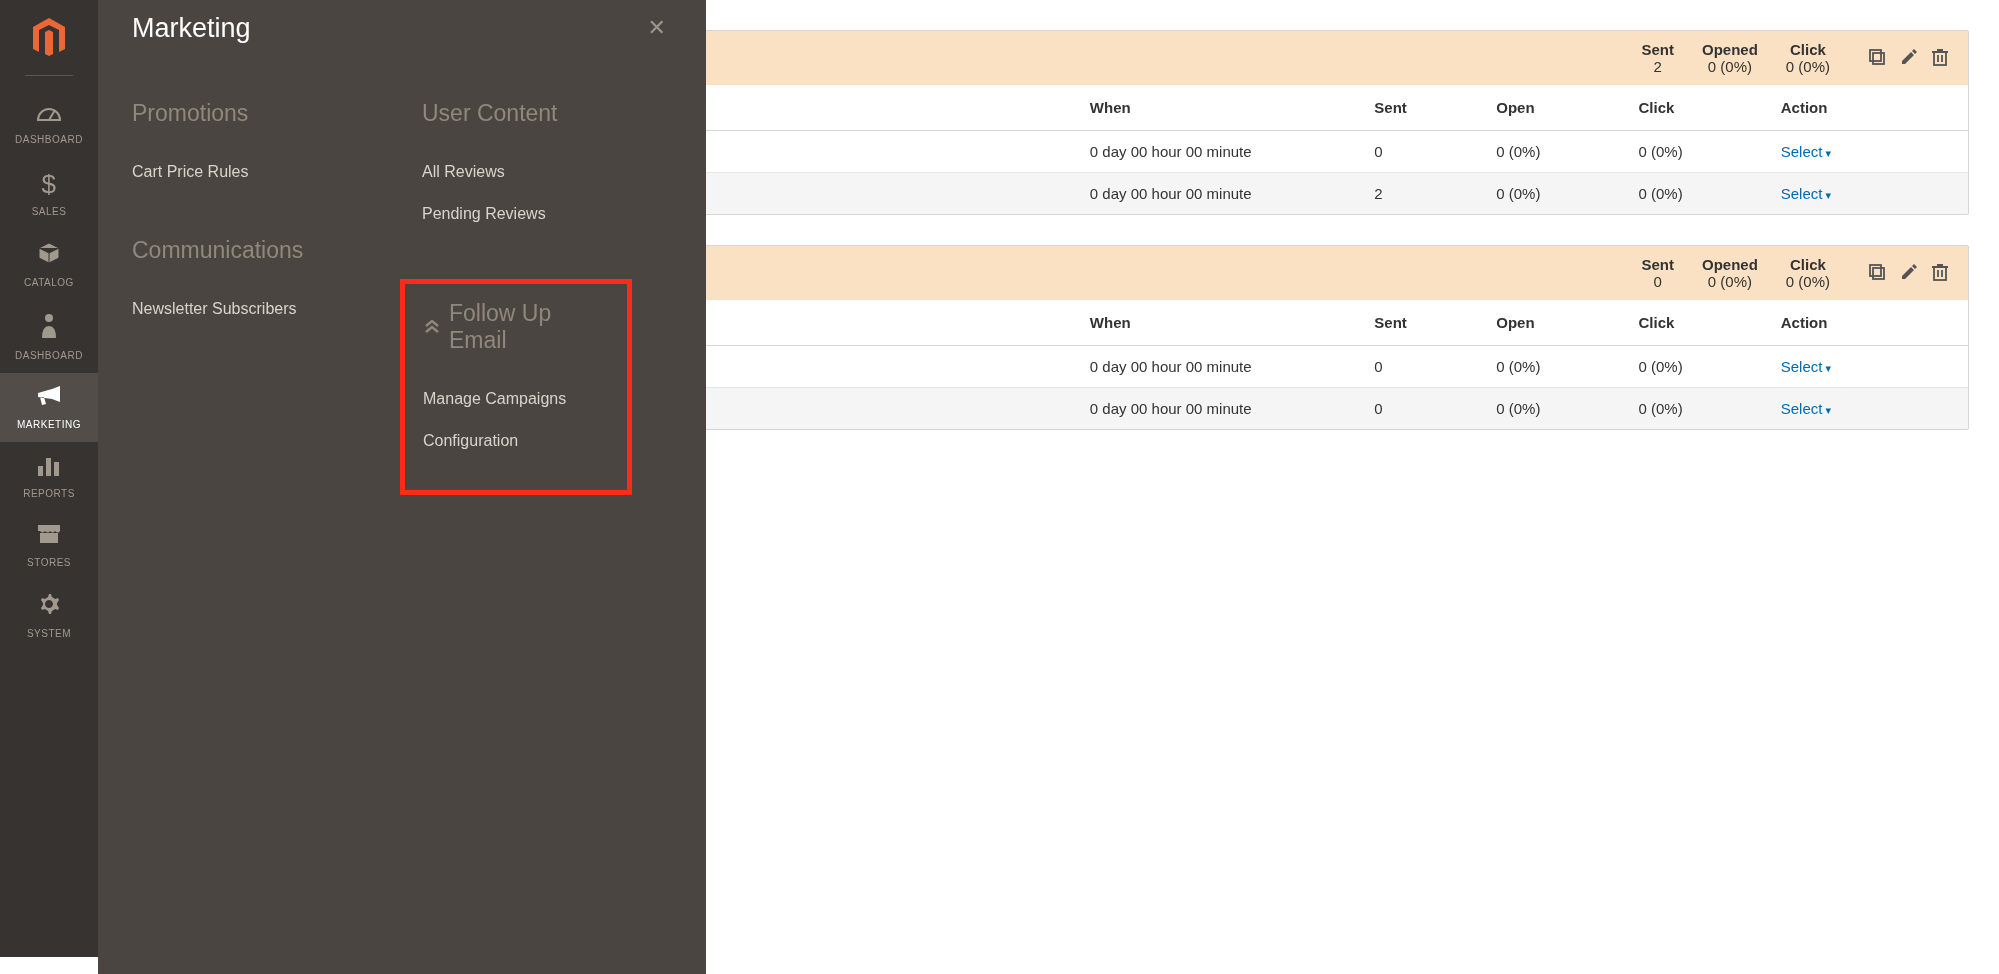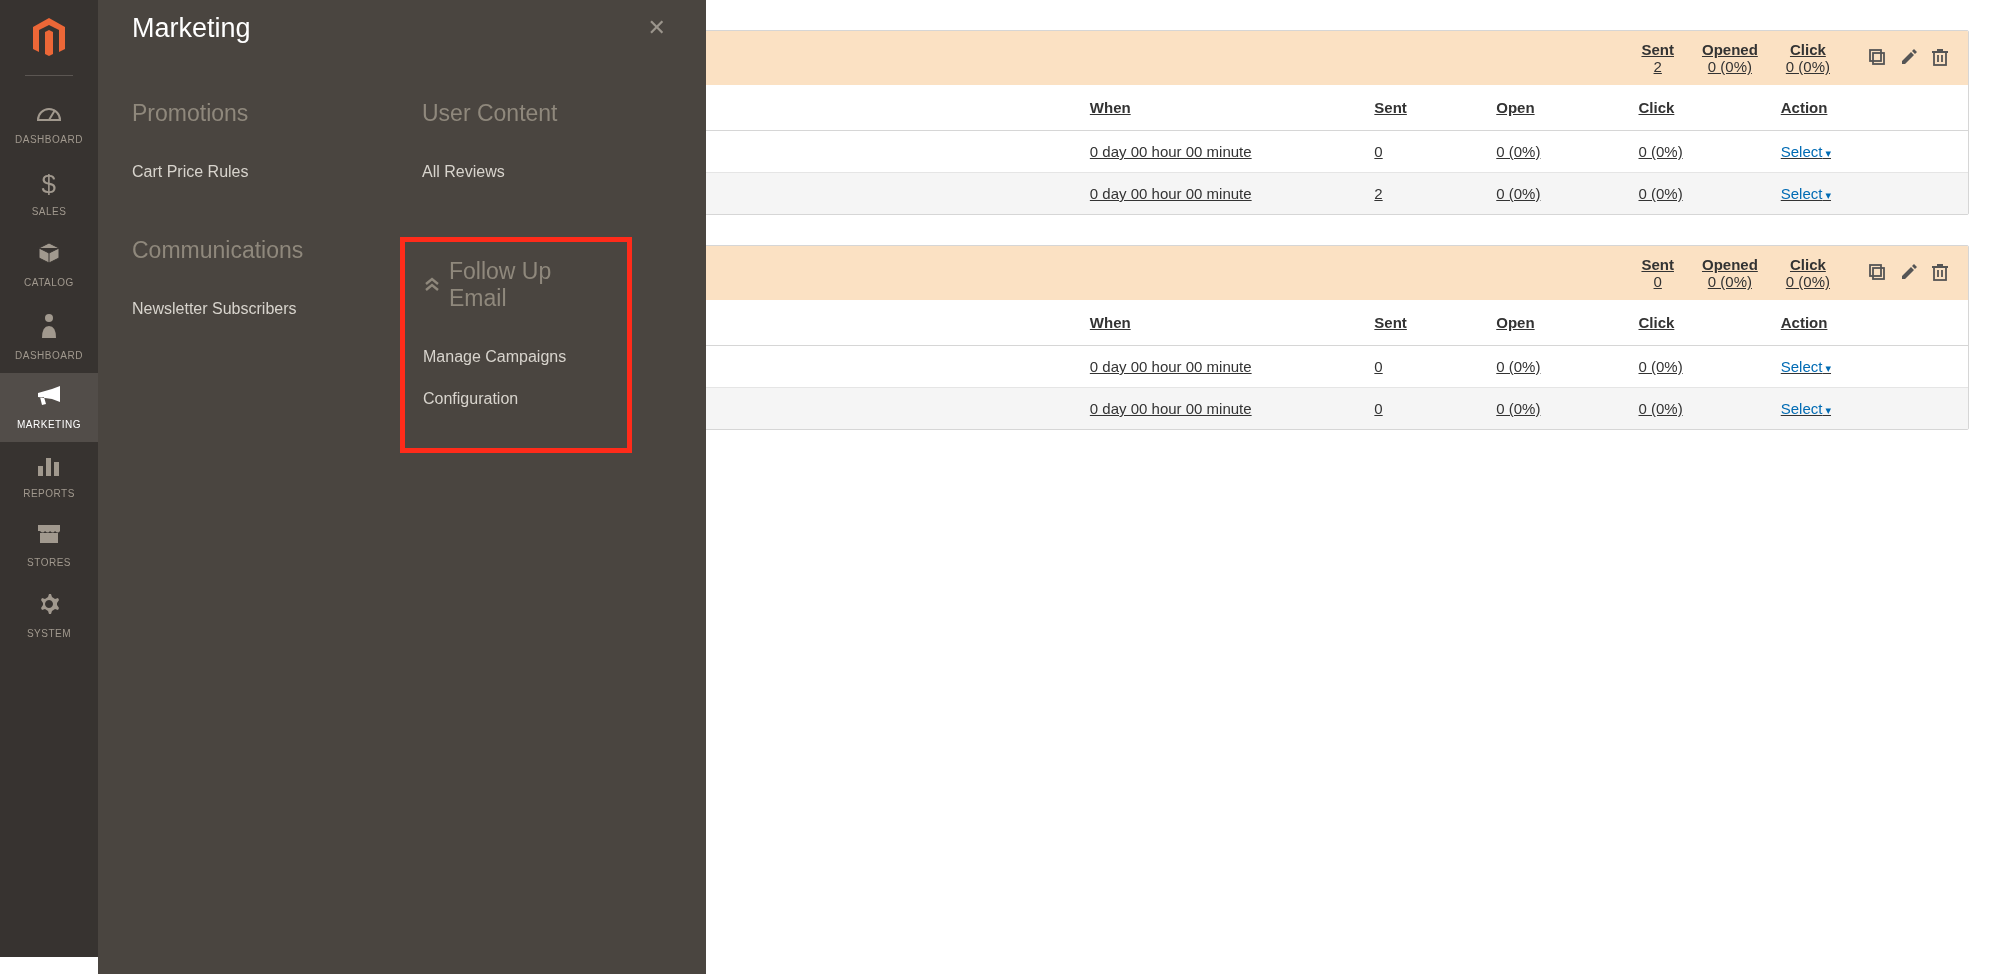--- a/index.html
+++ b/index.html
@@ -30,21 +30,21 @@
 .flyout-title { color: #fff; font-size: 27px; font-weight: 400; }
 .flyout-close { color: #9b958c; font-size: 22px; cursor: pointer; padding: 6px; }
 .flyout-cols { display: flex; gap: 40px; margin-top: 44px; }
 .flyout-col { flex: 1; }
 .flyout-section-title { color: #8f887c; font-size: 23px; font-weight: 400; margin-bottom: 24px; display: flex; align-items: center; gap: 8px; }
 .flyout-section-title .sicon { color: #8f887c; }
 .flyout-link { color: #d8d4cd; font-size: 16px; font-weight: 400; padding: 12px 0; cursor: pointer; }
 .flyout-spacer { height: 44px; }
 .highlight-box { border: 5px solid #ff2b1a; padding: 16px 18px 28px 18px; margin-left: -22px; margin-right: 40px; }
 
-.content { margin-left: 98px; padding: 0 0 40px 0; text-decoration: underline; }
+.content { margin-left: 98px; padding: 0 0 40px 0; }
 .card { margin: 0 30px 30px 40px; border: 1px solid #d6d6d6; border-radius: 2px; background: #fff; overflow: hidden; }
 .card-head {
   background: #fbe1c3; display: flex; align-items: center; justify-content: flex-end;
   padding: 10px 20px; gap: 28px;
 }
 .stat { text-align: center; font-size: 15px; color: #333; }
 .stat .t { font-weight: 700; }
 .stat .v { font-weight: 400; }
 .card-actions { display: flex; gap: 14px; margin-left: 10px; }
 .card-actions .action-icon { color: #555; cursor: pointer; }
@@ -162,20 +162,21 @@
     <div class="flyout-col">
       <div class="flyout-section-title">Promotions</div>
       <div class="flyout-link">Cart Price Rules</div>
       <div class="flyout-spacer"></div>
       <div class="flyout-section-title">Communications</div>
       <div class="flyout-link">Newsletter Subscribers</div>
     </div>
     <div class="flyout-col">
       <div class="flyout-section-title">User Content</div>
       <div class="flyout-link">All Reviews</div>
+      <div class="flyout-link">Pending Reviews</div>
       <div class="flyout-spacer"></div>
       <div class="highlight-box">
         <div class="flyout-section-title">
           <span class="sicon">
             <svg width="18" height="18" viewBox="0 0 18 18" fill="none" stroke="#8f887c" stroke-width="2.4">
                 <polyline points="3,9 9,4 15,9"></polyline>
                 <polyline points="3,15 9,10 15,15"></polyline>
               </svg>
           </span>
           <span>Follow Up Email</span>

